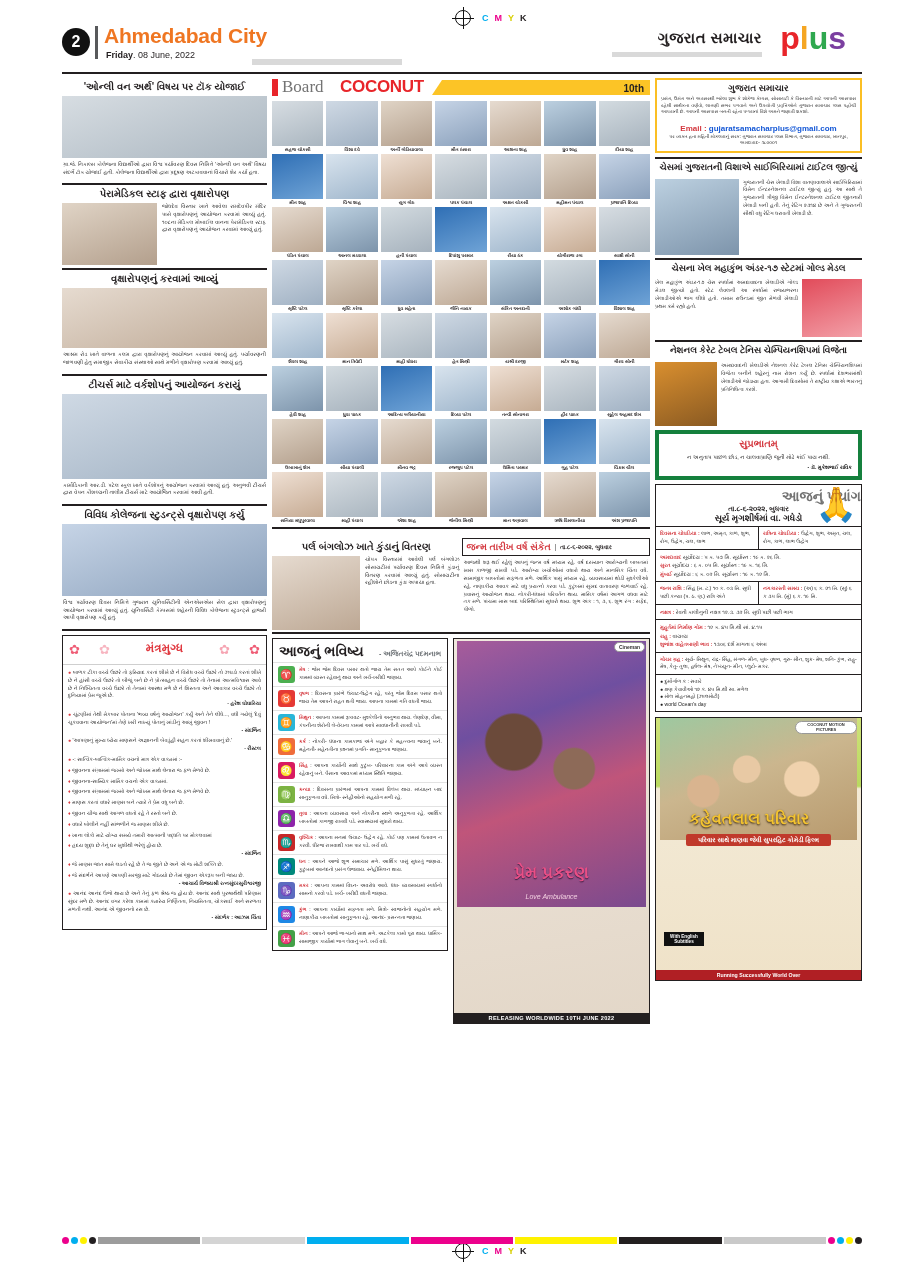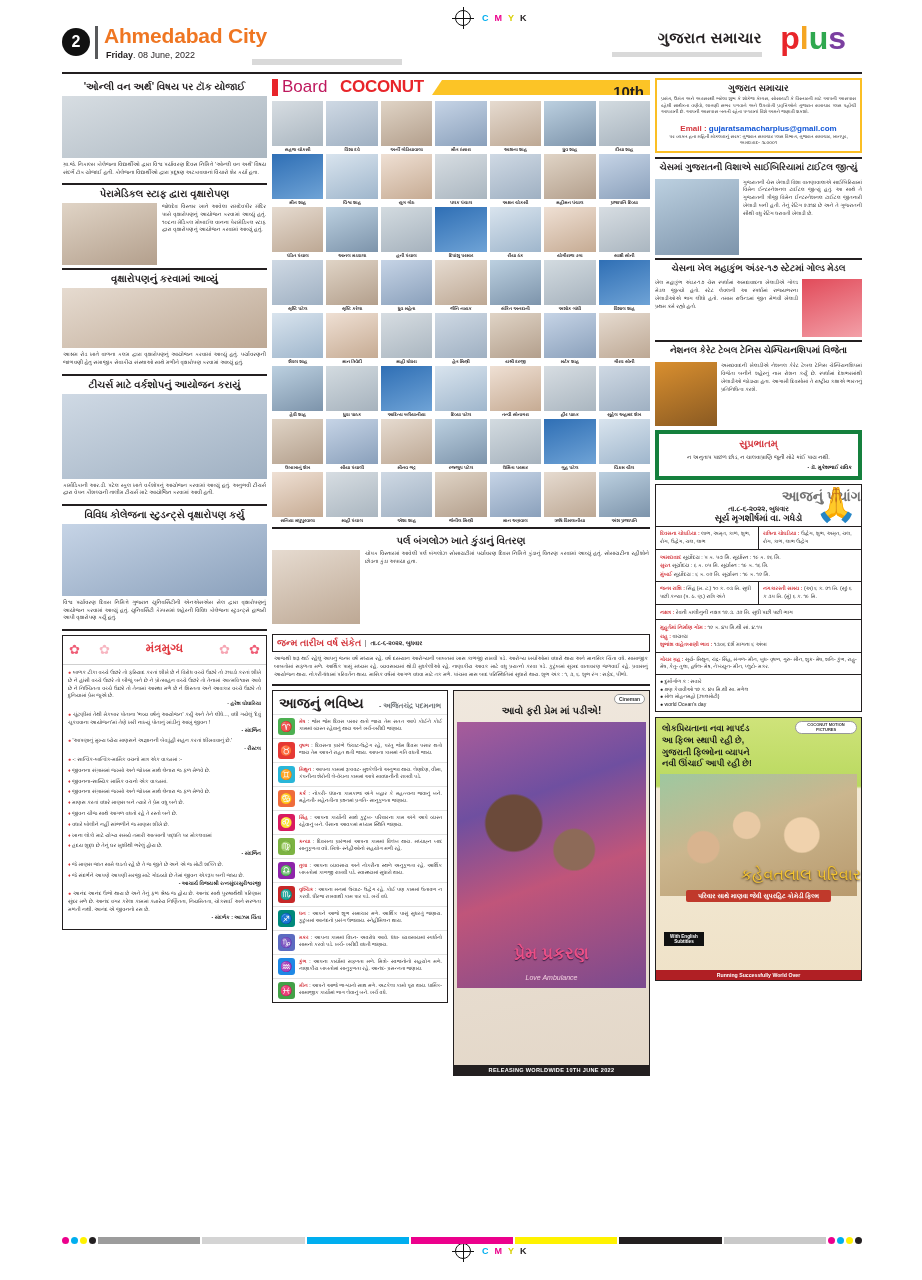--- a/index.html
+++ b/index.html
@@ -36,25 +36,25 @@
 
   .artH{font-size:10px;font-weight:bold;text-align:center;color:#231f20;padding:3px 0 3px;line-height:1.2;}
   .artH.sm{font-size:9px;}
   .artimg{width:100%;height:60px;}
   .arttxt{font-size:5.3px;line-height:1.45;text-align:justify;color:#1a1a1a;padding:3px 1px 4px;}
   .dbl{border-top:2px solid #231f20;margin:3px 0 0;}
 
   
   .toppersbar{position:relative;height:20px;margin-bottom:3px;}
   .tbar-red{position:absolute;left:0;top:1px;width:6px;height:17px;background:#e8252a;}
-  .tbar-board{position:absolute;left:10px;top:-1px;font-size:17px;font-weight:normal;color:#be185d;font-family:Liberation Sans, sans-serif;}
+  .tbar-board{position:absolute;left:10px;top:-1px;font-size:17px;font-weight:normal;color:#737373;font-family:Liberation Serif, serif;}
   .tbar-top{position:absolute;left:68px;top:-1px;font-size:17px;font-weight:bold;color:#e8252a;letter-spacing:-.3px;}
   .tbar-yellow{position:absolute;left:160px;top:2px;right:0;height:15px;background:#fcc426;
                clip-path:polygon(10px 0,100% 0,100% 100%,0 100%);}
-  .tbar-10th{position:absolute;right:6px;top:3px;font-size:15px;font-weight:bold;color:#231f20;}
+  .tbar-10th{position:absolute;right:6px;top:3px;font-size:10px;font-weight:bold;color:#231f20;}
   .grid{display:grid;grid-template-columns:repeat(7,1fr);gap:2px 3px;}
   .cell{text-align:center;}
   .cell .ph{width:100%;height:45px;}
   .cell .nm{font-size:4.6px;font-weight:bold;color:#231f20;margin-top:1px;line-height:1.1;white-space:nowrap;overflow:hidden;}
 
   
   .t0{background:linear-gradient(160deg,#d7dde2,#aab6c0);}
   .t1{background:linear-gradient(160deg,#cfd9e4,#9fb0c2);}
   .t2{background:linear-gradient(160deg,#e0d4c6,#b39f8c);}
   .t3{background:linear-gradient(160deg,#c6d4e6,#8aa0bb);}
@@ -121,21 +121,21 @@
   .cmail{text-align:center;font-size:8px;font-weight:bold;color:#1558d6;margin-top:8px;}
   .cmail em{font-style:normal;color:#d4383f;}
   .caddr{font-size:4.6px;line-height:1.4;text-align:center;color:#1a1a1a;margin-top:1px;}
 
   
   .nw{display:flex;gap:4px;padding-top:3px;}
   .nwimg{flex:0 0 84px;height:76px;}
   .nwtxt{font-size:5.2px;line-height:1.5;text-align:justify;color:#1a1a1a;}
 
   
-  .cSplit{display:flex;gap:10px;margin-top:3px;flex-direction:column;}
+  .cSplit{display:flex;gap:1px;margin-top:9px;}
   .cHalf{flex:1;}
   .jtHead{border:1px solid #231f20;display:flex;align-items:center;gap:4px;padding:2px 4px;}
   .jtTitle{font-size:9.5px;font-weight:bold;color:#d4383f;white-space:nowrap;}
   .jtDate{font-size:6px;font-weight:bold;color:#231f20;border-left:1px solid #999;padding-left:4px;}
   .jtBody{font-size:5.2px;line-height:1.5;text-align:justify;color:#1a1a1a;padding:3px 2px;}
 
   
   .cbarWrap{position:absolute;left:62px;bottom:36px;width:800px;height:7px;display:flex;gap:2px;align-items:center;}
   .cdot{width:7px;height:7px;border-radius:50%;}
   .cseg{height:7px;flex:1;}
@@ -559,21 +559,20 @@
                 <div class="zicon" style="background: rgb(67, 160, 71);">♓</div>
                 <div class="ztext"><span class="zsign">મીન</span> : <span>આપને આજે ભાગ્યનો સાથ મળે. અટકેલા કામો પૂરા થાય. ધાર્મિક- સામાજીક કાર્યોમાં ભાગ લેવાનું બને. ખર્ચ વધે.</span></div>
               </div>
             </div>
         </div>
       </div>
 
       <div style="flex:1;">
         <div class="adbox" style="height:384px;background:linear-gradient(170deg,#f0e8de 0%,#e3d7c8 100%);">
           <div class="adTag">Cineman</div>
-          <div class="adTitle" style="font-size:10px;color:#1a1a1a;padding-top:14px;">આવો ફરી પ્રેમ માં પડીએ!</div>
           <div style="height:266px;margin:2px 3px 0;background:
                radial-gradient(circle at 30% 38%,#6b4a3a 0 13%,transparent 14%),
                radial-gradient(circle at 62% 48%,#8d6a58 0 11%,transparent 12%),
                linear-gradient(160deg,#a85c9a 0%,#6f4fa0 30%,#c0557a 58%,#7a4a8f 100%);"></div>
           <div style="text-align:center;font-size:17px;font-weight:bold;color:#e94f86;margin-top:-44px;position:relative;text-shadow:0 1px 1px #3a1f45;">પ્રેમ પ્રકરણ</div>
           <div style="text-align:center;font-size:7px;font-style:italic;color:#f2cfe0;position:relative;margin-top:10px;">Love Ambulance</div>
           <div class="relLine" style="position:absolute;left:0;right:0;bottom:0;">RELEASING WORLDWIDE 10TH JUNE 2022</div>
         </div>
       </div>
     </div>
@@ -671,32 +670,26 @@
       <div class="pfoot" style="border-top:1px solid #231f20;">
         <div>● <span>દુર્મોર્ગાળ ક : સવારે</span></div>
         <div>● <span>ક્ષણ કેવાવીઓ ૧૨ ક. ૪૫ મિ.થી સા. મળેલ</span></div>
         <div>● <span>મોલ મોહનમહો (ઝાલમોટી)</span></div>
         <div>● <span>world Ocean's day</span></div>
       </div>
     </div>
 
     <div class="adbox" style="margin-top:5px;height:262px;background:linear-gradient(180deg,#cfe37a 0%,#b9d95f 26%,#f3ead6 27%,#efe2c8 100%);">
       <div class="adTag" style="font-size:4px;max-width:52px;text-align:center;line-height:1.1;">COCONUT MOTION PICTURES</div>
-      <div style="padding:5px 6px 4px;font-size:8.6px;font-weight:bold;color:#1a1a1a;line-height:1.35;">
-        <div>લોકપ્રિયતાના નવા માપદંડ</div>
-        <div>આ ફિલ્મ સ્થાપી રહી છે,</div>
-        <div>ગુજરાતી ફિલ્મોના વ્યાપને</div>
-        <div>નવી ઊંચાઈ આપી રહી છે!</div>
-      </div>
       <div style="height:122px;margin:0 4px;background:
            radial-gradient(circle at 22% 60%,#d9b48f 0 9%,transparent 10%),
            radial-gradient(circle at 44% 42%,#e8c9a4 0 10%,transparent 11%),
            radial-gradient(circle at 72% 50%,#f0d2ad 0 11%,transparent 12%),
            linear-gradient(160deg,#9ec8a0 0%,#cbb68e 45%,#b89a6e 100%);"></div>
-      <div style="text-align:right;font-size:16px;font-weight:normal;color:#f4c430;margin-top:-30px;position:relative;text-shadow:0 1px 2px #2a1a08;">કહેવતલાલ પરિવાર</div>
+      <div style="text-align:left;font-size:16px;font-weight:bold;color:#f4c430;margin-top:-30px;position:relative;text-shadow:0 1px 2px #2a1a08;margin-left:33px;">કહેવતલાલ પરિવાર</div>
       <div style="position:absolute;left:8px;bottom:34px;font-size:4.6px;font-weight:bold;color:#fff;background:#111;padding:2px 3px;line-height:1.15;width:34px;text-align:center;">With English Subtitles</div>
       <div style="text-align:center;font-size:6.4px;font-weight:bold;color:#fff;background:#c0392b;margin:6px 30px 0;padding:2px 0;border-radius:2px;position:relative;">પરિવાર સાથે માણવા જેવી સુપરહિટ કોમેડી ફિલ્મ</div>
       <div class="adFoot" style="position:absolute;left:0;right:0;bottom:0;">Running Successfully World Over</div>
     </div>
   </div>
 
   <div class="cbarWrap">
     <div class="cdot" style="background:#ec008c"></div>
     <div class="cdot" style="background:#00aeef"></div>
     <div class="cdot" style="background:#fff200"></div>

